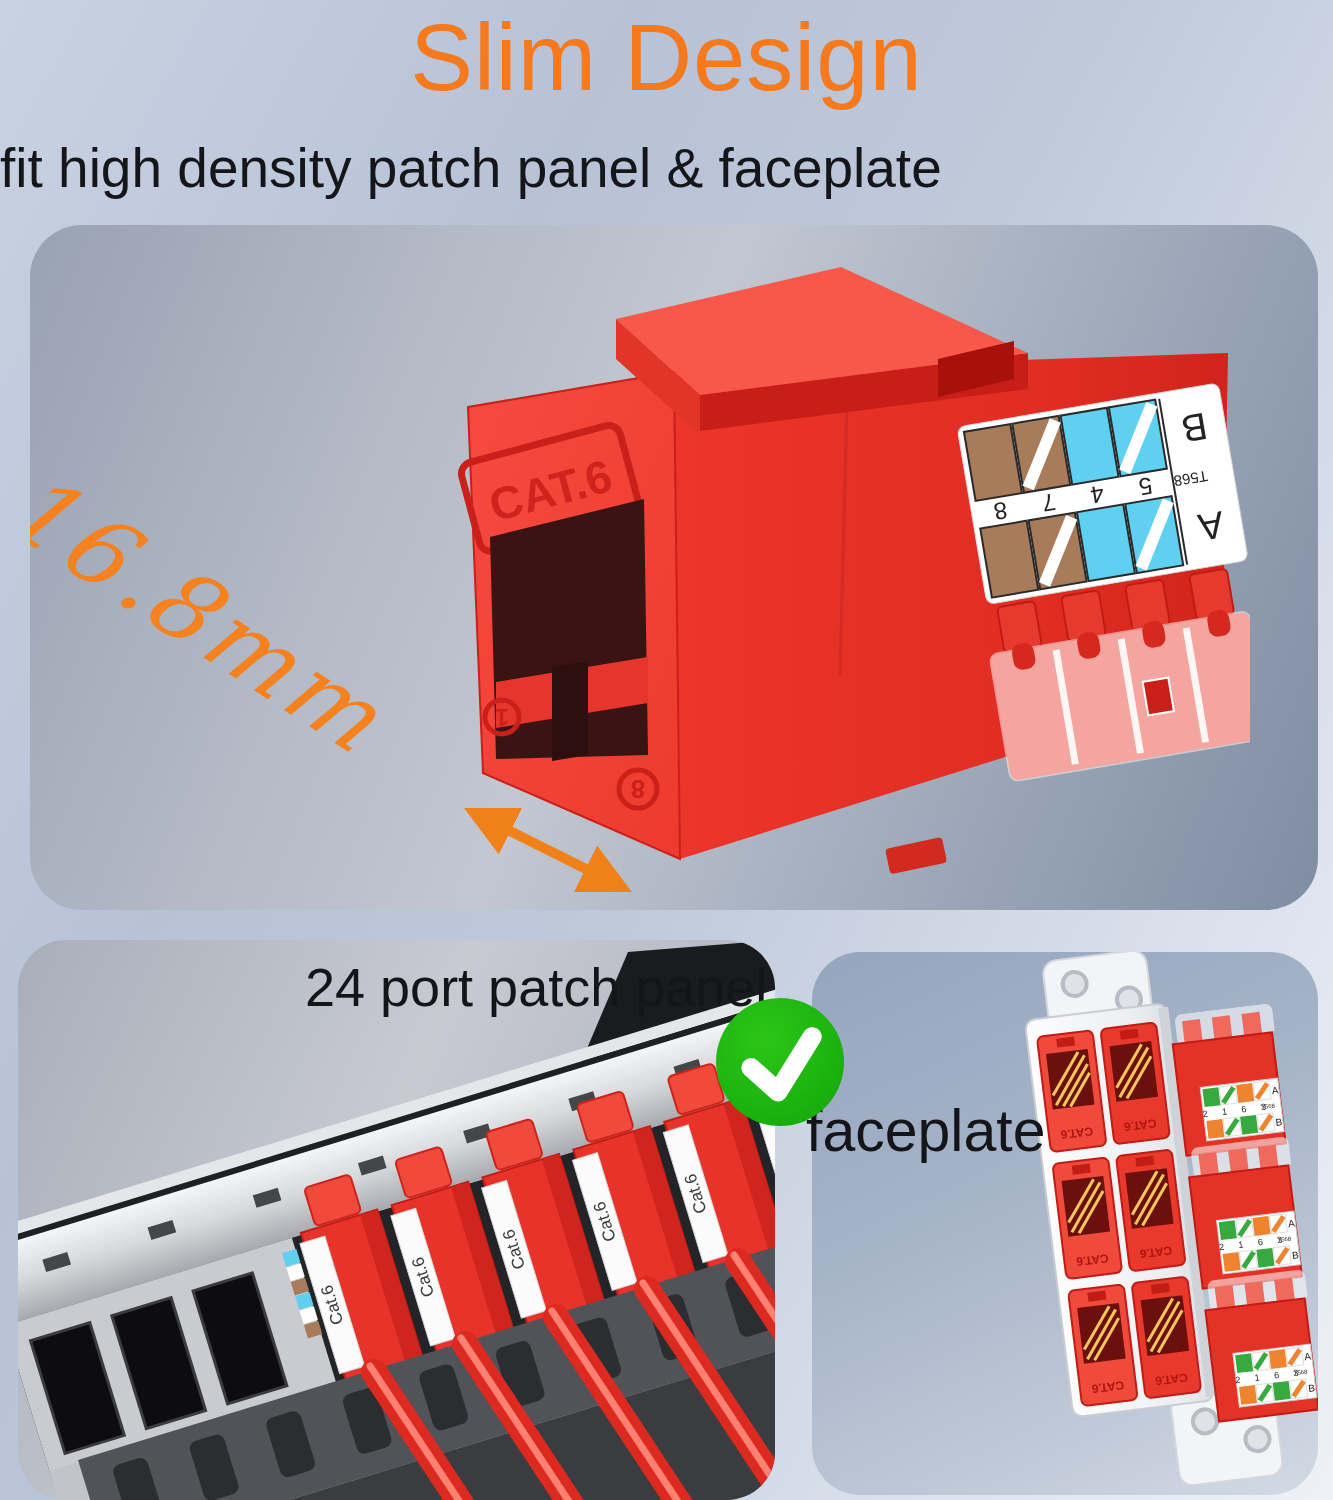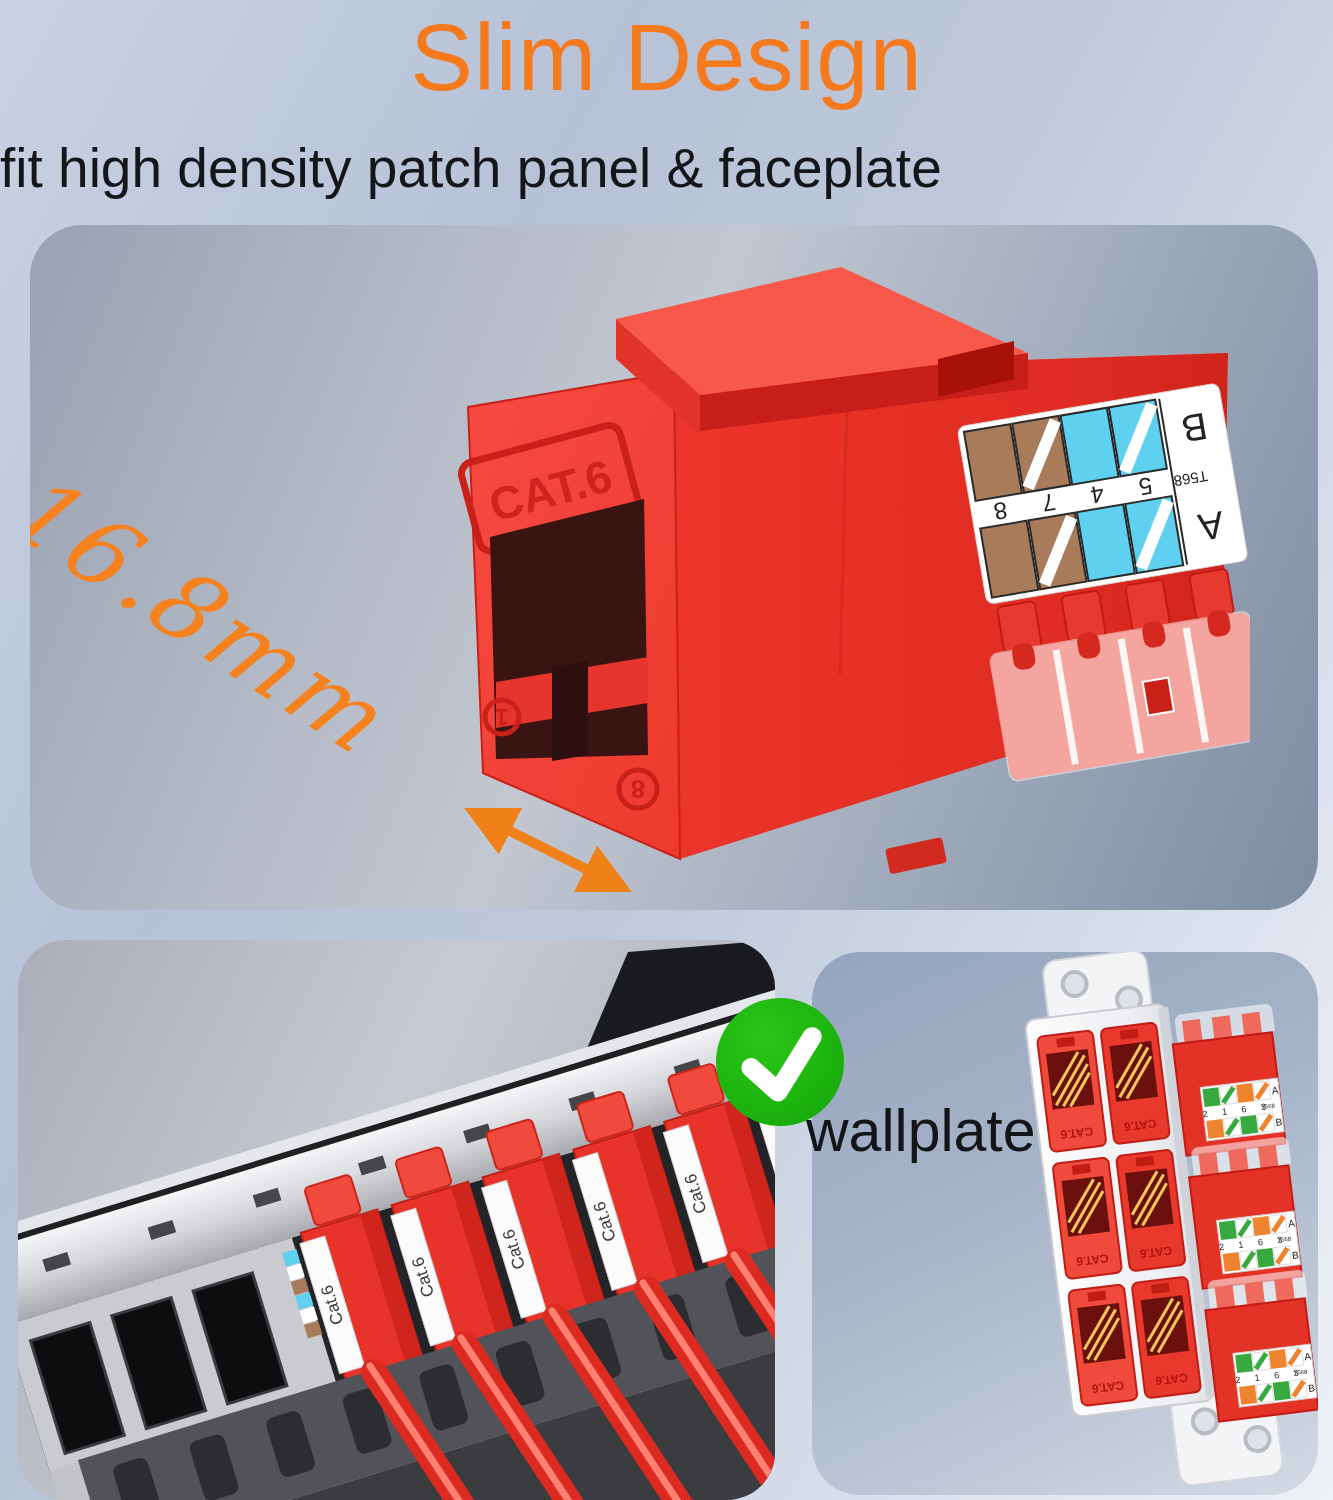--- a/index.html
+++ b/index.html
@@ -278,20 +278,21 @@
         <line x1="720" y1="321" x2="1100" y2="896" stroke="#dd2a21" stroke-width="26"></line>
         <line x1="716" y1="315" x2="1096" y2="890" stroke="#ff8172" stroke-width="7"></line>
         <line x1="811" y1="293" x2="1191" y2="868" stroke="#dd2a21" stroke-width="26"></line>
         <line x1="807" y1="287" x2="1187" y2="862" stroke="#ff8172" stroke-width="7"></line>
         <line x1="902" y1="265" x2="1282" y2="840" stroke="#dd2a21" stroke-width="26"></line>
         <line x1="898" y1="259" x2="1278" y2="834" stroke="#ff8172" stroke-width="7"></line>
         <line x1="993" y1="237" x2="1373" y2="812" stroke="#dd2a21" stroke-width="26"></line>
       </g>
     </svg>
 
+    <div class="pp-caption">24 port patch panel</div>
   </div>
 
   <div class="card right-card">
     <svg class="wp-svg" viewBox="0 0 506 543" xmlns="http://www.w3.org/2000/svg">
       <defs>
         <linearGradient id="plateG" x1="0" y1="0" x2="1" y2="0">
           <stop offset="0" stop-color="#fdfdfe"></stop>
             <stop offset="0.75" stop-color="#eceef1"></stop>
             <stop offset="1" stop-color="#dfe1e6"></stop>
         </linearGradient>
@@ -453,21 +454,21 @@
               <line x1="55" y1="50" x2="67" y2="36" stroke="#ef8430" stroke-width="5"></line>
             <text x="74" y="12" text-anchor="middle" dominant-baseline="central" font-size="10" fill="#222">A</text>
             <text x="74" y="44" text-anchor="middle" dominant-baseline="central" font-size="10" fill="#222">B</text>
           </g>
         </g>
       </g>
     </svg>
   </div>
 
   <div class="wp-caption">
-    <div>wallplate</div>
+    <div>faceplate</div>
   </div>
 
   <div class="check-badge">
     <svg width="128" height="128" viewBox="0 0 100 100" xmlns="http://www.w3.org/2000/svg">
       <path d="M27 52 L46 73 L77 33" fill="none" stroke="#ffffff" stroke-width="15" stroke-linecap="round" stroke-linejoin="round" transform="rotate(-6 50 50)"></path>
     </svg>
   </div>
 
 </div>
 

